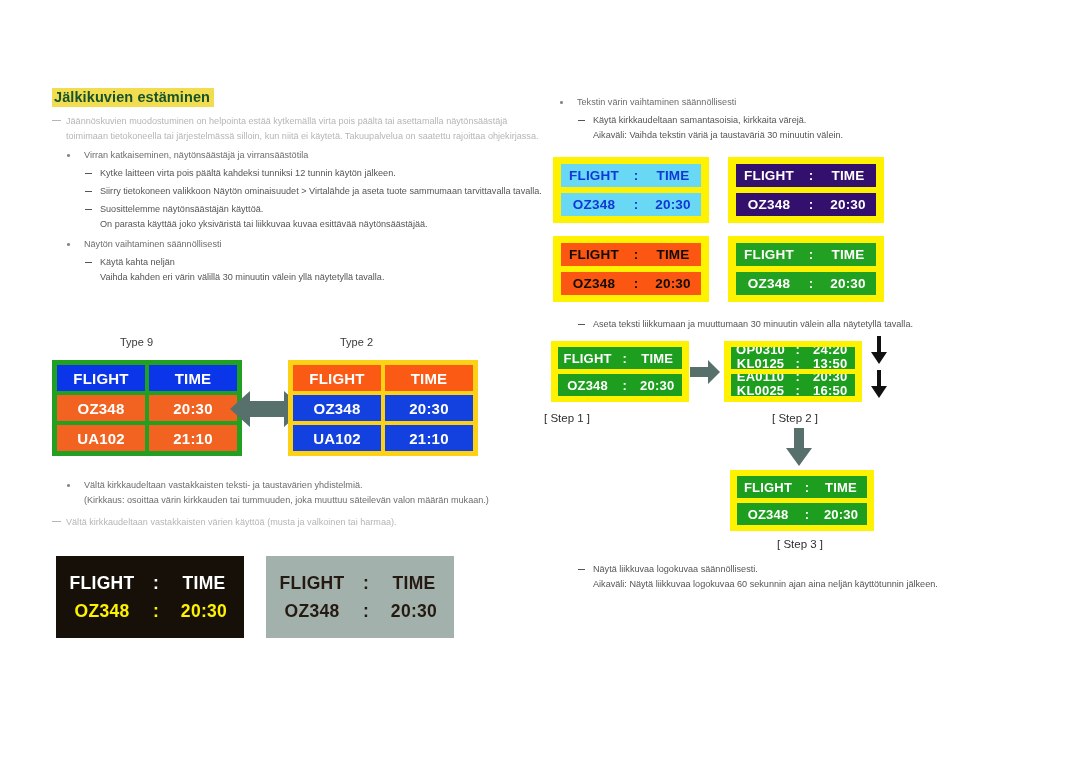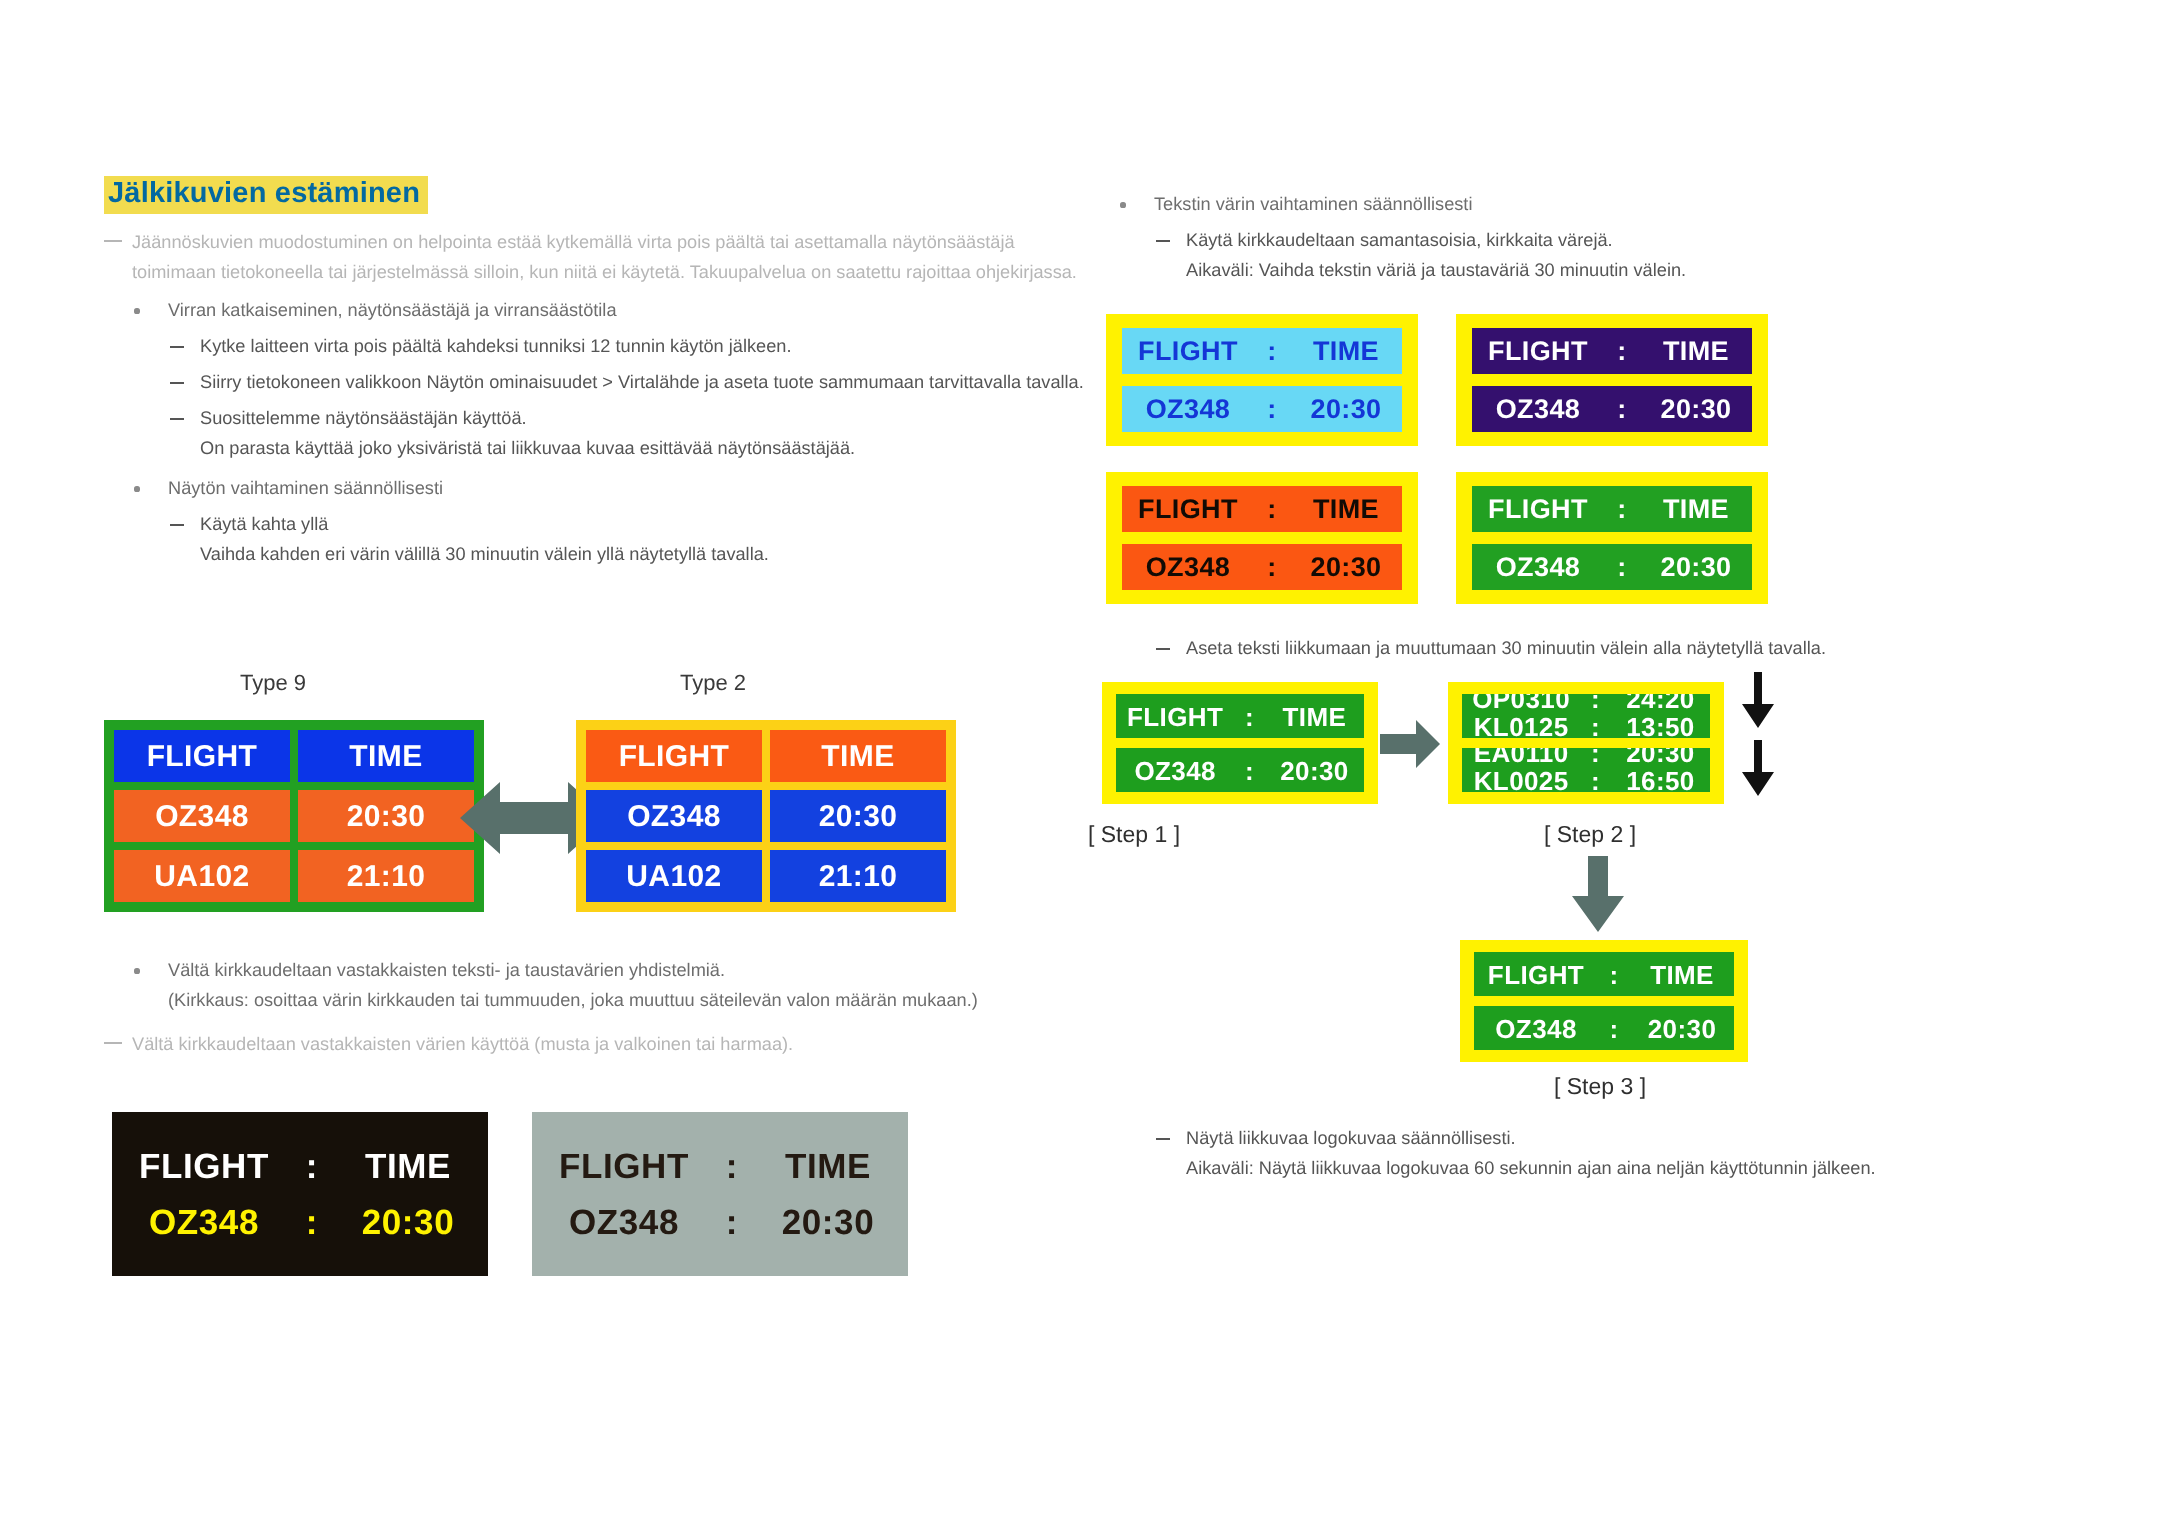--- a/index.html
+++ b/index.html
@@ -11,21 +11,21 @@
   }
   .page { position: relative; width: 1080px; height: 763px; }
 
   
   .col-left  { position: absolute; left: 52px;  top: 88px; width: 490px; }
   .col-right { position: absolute; left: 545px; top: 95px; width: 470px; }
 
   
   .page-title {
     display: inline-block;
-    font-size: 14.5px; font-weight: bold; color: #0369a1;
+    font-size: 14.5px; font-weight: bold; color: #14532d;
     background: #f2dc4f;
     padding: 1px 4px 2px 2px;
     letter-spacing: .1px;
   }
   .note {
     position: relative;
     font-size: 9.1px; line-height: 14.5px; color: #b6b6b6;
     padding-left: 14px; margin-top: 7px;
   }
   .note::before {
@@ -178,21 +178,21 @@
 
     <div class="note">Jäännöskuvien muodostuminen on helpointa estää kytkemällä virta pois päältä tai asettamalla näytönsäästäjä toimimaan tietokoneella tai järjestelmässä silloin, kun niitä ei käytetä. Takuupalvelua on saatettu rajoittaa ohjekirjassa.</div>
 
     <div class="bullet">Virran katkaiseminen, näytönsäästäjä ja virransäästötila</div>
     <div class="dash">Kytke laitteen virta pois päältä kahdeksi tunniksi 12 tunnin käytön jälkeen.</div>
     <div class="dash">Siirry tietokoneen valikkoon Näytön ominaisuudet &gt; Virtalähde ja aseta tuote sammumaan tarvittavalla tavalla.</div>
     <div class="dash">Suosittelemme näytönsäästäjän käyttöä.</div>
     <div class="cont">On parasta käyttää joko yksiväristä tai liikkuvaa kuvaa esittävää näytönsäästäjää.</div>
 
     <div class="bullet">Näytön vaihtaminen säännöllisesti</div>
-    <div class="dash">Käytä kahta yllä</div>
+    <div class="dash">Käytä kahta neljän</div>
     <div class="cont">Vaihda kahden eri värin välillä 30 minuutin välein yllä näytetyllä tavalla.</div>
   </div>
 
   <div class="type-row">
     <div class="type-label" style="left:68px;">Type 9</div>
     <div class="type-label" style="left:288px;">Type 2</div>
   </div>
 
   <div class="ftable t1" style="left:52px; top:360px;">
     <div class="cell hd">FLIGHT</div>

